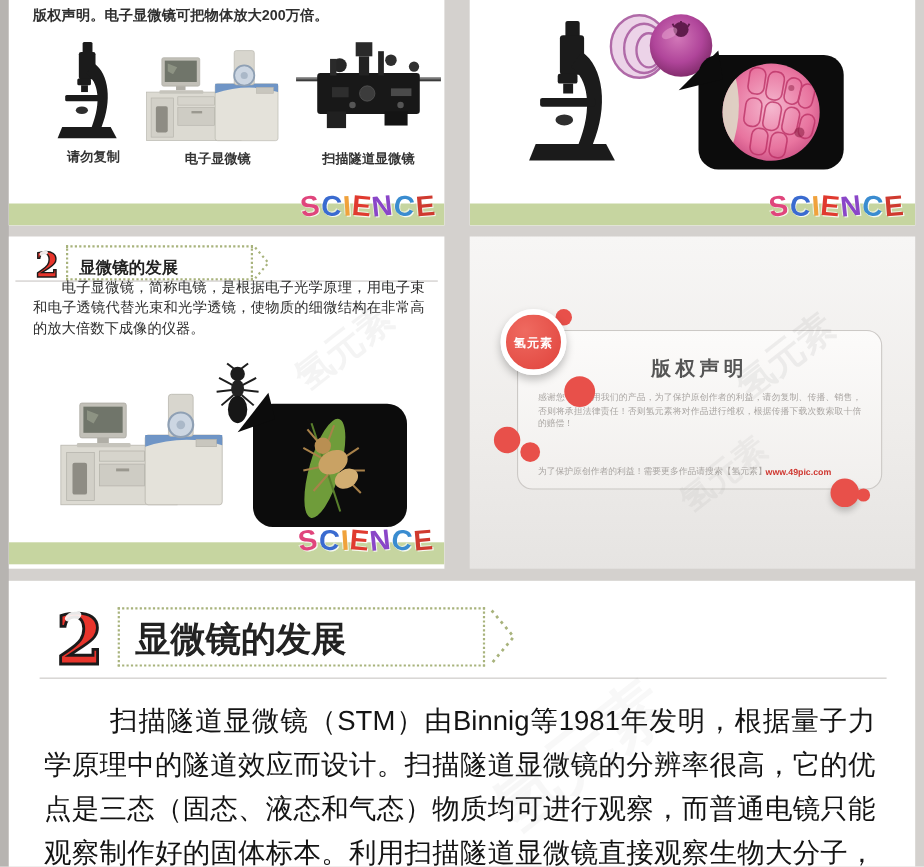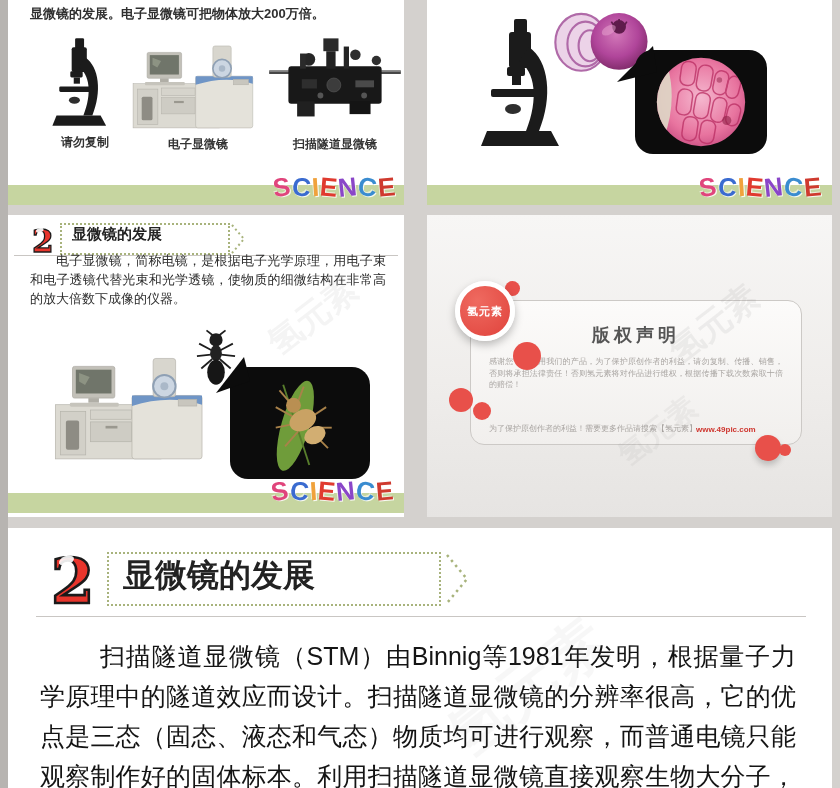--- a/index.html
+++ b/index.html
@@ -31,21 +31,21 @@
   .intro-text{position:absolute;left:22px;top:5px;width:360px;font-size:13px;font-weight:600;color:#2f2f2f;}
   .fig-label{position:absolute;font-size:12px;font-weight:700;color:#333;text-align:center;}
 
   .abs{position:absolute;}
 
   .bubble{position:absolute;background:#0c0c0c;border-radius:18px;}
   .bubble svg.tail{position:absolute;}
 
   
   .num-icon{position:absolute;}
-  .title-box{position:absolute;border:2px dotted #a8b37c;display:flex;align-items:flex-start;background:#fff;}
+  .title-box{position:absolute;border:2px dotted #a8b37c;display:flex;align-items:flex-end;background:#fff;}
   .title-box .t{color:#222;font-weight:600;}
   .title-chevron{position:absolute;}
   .title-rule{position:absolute;height:1px;background:#c9c6c3;}
 
   
   .body-sm{position:absolute;left:22px;top:36px;width:356px;font-size:13px;line-height:19px;
     color:#2e2e2e;font-weight:500;text-indent:2em;text-align:justify;}
   
   .body-lg{position:absolute;left:32px;top:108px;width:756px;font-size:25px;line-height:40px;
     color:#141414;font-weight:500;text-indent:2.4em;text-align:justify;}
@@ -209,21 +209,21 @@
       <ellipse cx="63" cy="52" rx="15" ry="11" fill="#c9a264" transform="rotate(-28 63 52)"></ellipse>
       <ellipse cx="76" cy="68" rx="12" ry="9" fill="#d2ae72" transform="rotate(-30 76 68)"></ellipse>
     </symbol>
   </defs>
 </svg>
 
 <div class="canvas">
   <div class="left-strip"></div>
 
   <div class="slide" id="slide1">
-    <div class="intro-text">显微镜的发展。电子显微镜可把物体放大200万倍。</div>
+    <div class="intro-text">版权声明。电子显微镜可把物体放大200万倍。</div>
     <svg class="abs" style="left:43px;top:36px;width:62px;height:94px">
         <use href="#sym-optical"></use>
       </svg>
     <svg class="abs" style="left:124px;top:44px;width:124px;height:88px">
         <use href="#sym-desk-machine"></use>
       </svg>
     <svg class="abs" style="left:260px;top:28px;width:134px;height:100px">
         <use href="#sym-stm"></use>
       </svg>
     <div class="fig-label" style="left:22px;top:134px;width:110px">请勿复制</div>

